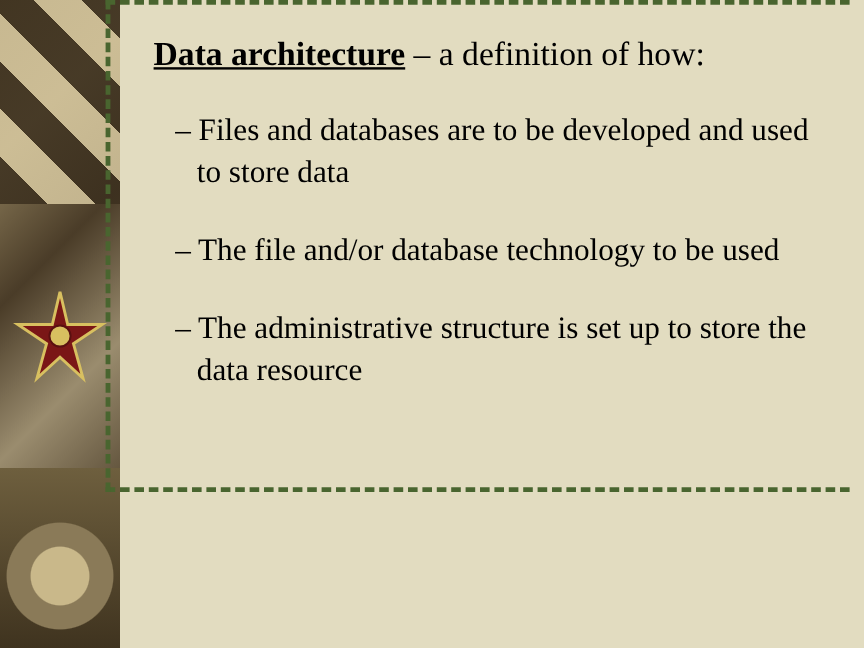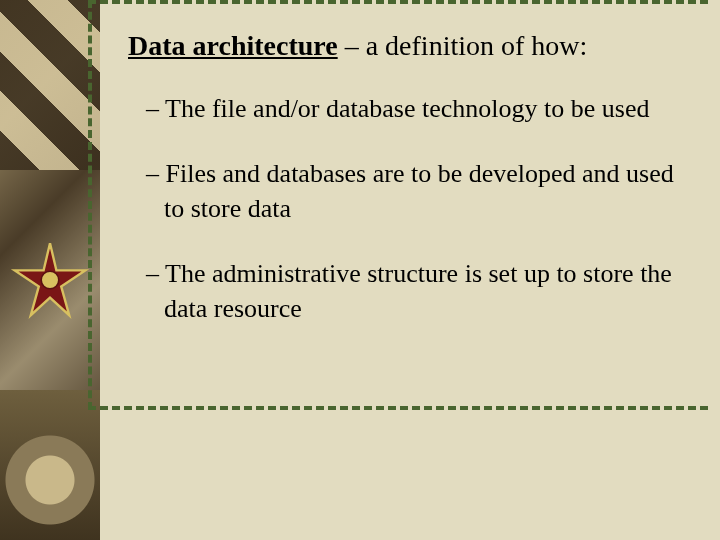--- a/index.html
+++ b/index.html
@@ -84,17 +84,17 @@
       <circle cx="50" cy="50" r="11" fill="#d8c060" stroke="#5a1010" stroke-width="2"></circle>
     </svg>
   </div>
 </div>
 
 <div class="content-frame">
   <div class="heading">
     <span class="term">Data architecture</span><span> – a definition of how:</span>
   </div>
   <ul class="bullets">
+    <li><span class="dash">– Files and databases are to be developed and used to store data</span></li>
     <li><span class="dash">– The file and/or database technology to be used</span></li>
-    <li><span class="dash">– Files and databases are to be developed and used to store data</span></li>
     <li><span class="dash">– The administrative structure is set up to store the data resource</span></li>
   </ul>
 </div>
 
 </body></html>

